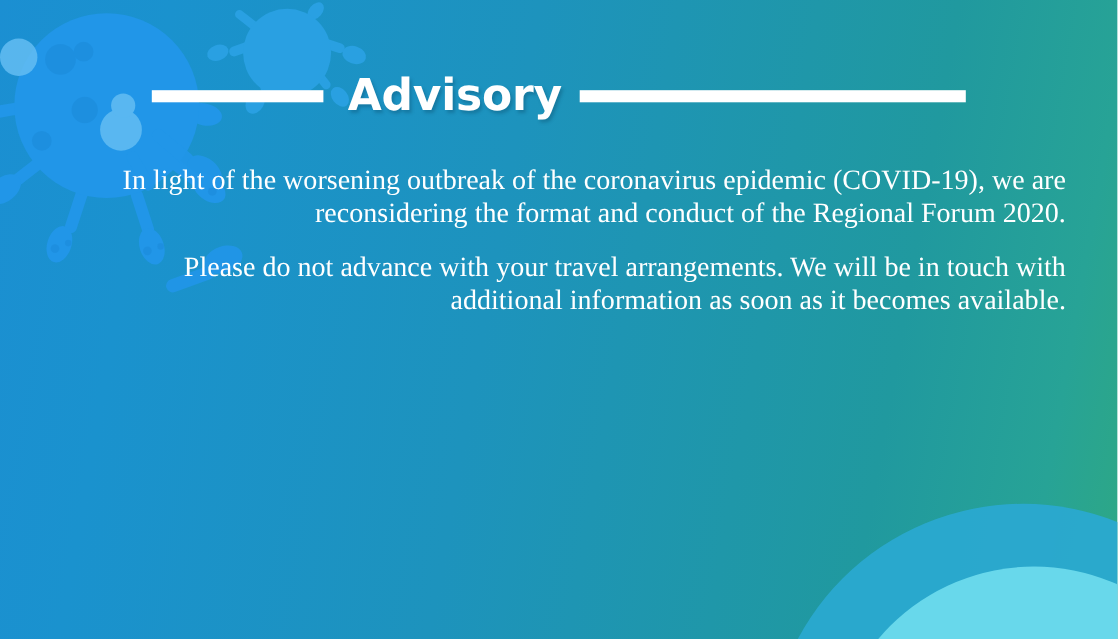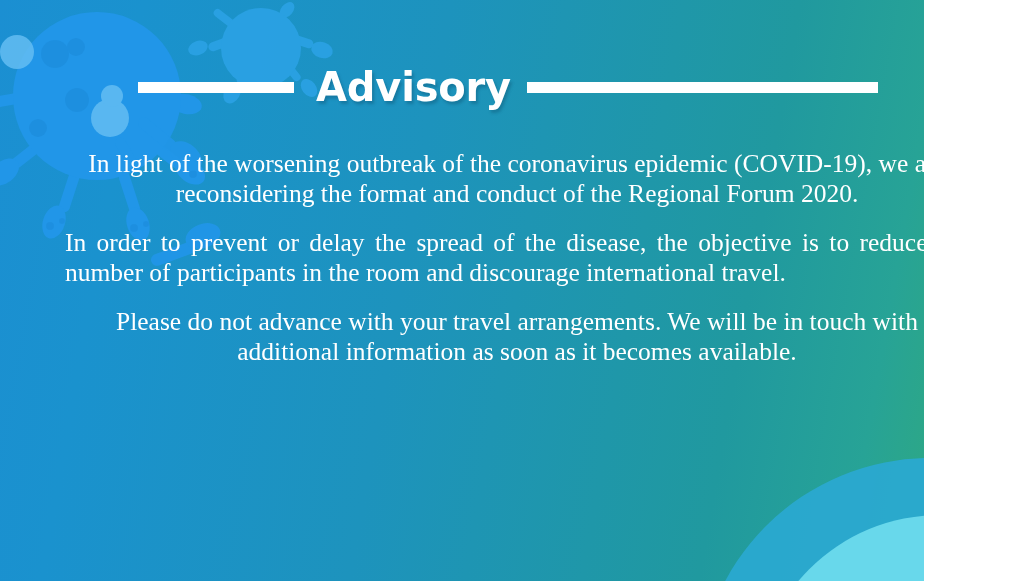--- a/index.html
+++ b/index.html
@@ -9,21 +9,21 @@
   }
   body {
     width: 1016px;
     height: 581px;
     overflow: hidden;
     font-family: "Liberation Serif", "DejaVu Serif", serif;
   }
 
   .slide {
     position: relative;
-    width: 924px;
+    width: 1016px;
     height: 581px;
     overflow: hidden;
     background: linear-gradient(100deg,
                 #1b8fd2 0%,
                 #1a92ce 14%,
                 #1d93bd 44%,
                 #20999f 78%,
                 #27a396 92%,
                 #2ea884 100%);
   }
@@ -72,21 +72,21 @@
     left: 65px;
     top: 149px;
     width: 904px;
     color: #ffffff;
   }
   .para {
     font-family: "Liberation Serif", "DejaVu Serif", serif;
     font-size: 25.5px;
     line-height: 30px;
     margin: 0 0 19px 0;
-    text-align: center;
+    text-align: right;
     -webkit-font-smoothing: antialiased;
   }
   .para.justify { text-align: justify; text-align-last: left; }
   .para:last-child { margin-bottom: 12px; }
 </style>
 </head>
 <body>
 
 <div class="slide">
 
@@ -201,17 +201,16 @@
   </div>
 
   <div class="header">
     <div class="rule rule-left"></div>
     <div class="title">Advisory</div>
     <div class="rule rule-right"></div>
   </div>
 
   <div class="body-copy">
     <p class="para">In light of the worsening outbreak of the coronavirus epidemic (COVID-19), we are reconsidering the format and conduct of the Regional Forum 2020.</p>
-    <p class="para justify">In order to prevent or delay the spread of the disease, the objective is to reduce the number of participants in the room and discourage international travel.</p>
     <p class="para">Please do not advance with your travel arrangements. We will be in touch with additional information as soon as it becomes available.</p>
   </div>
 
 </div>
 
 </body></html>

